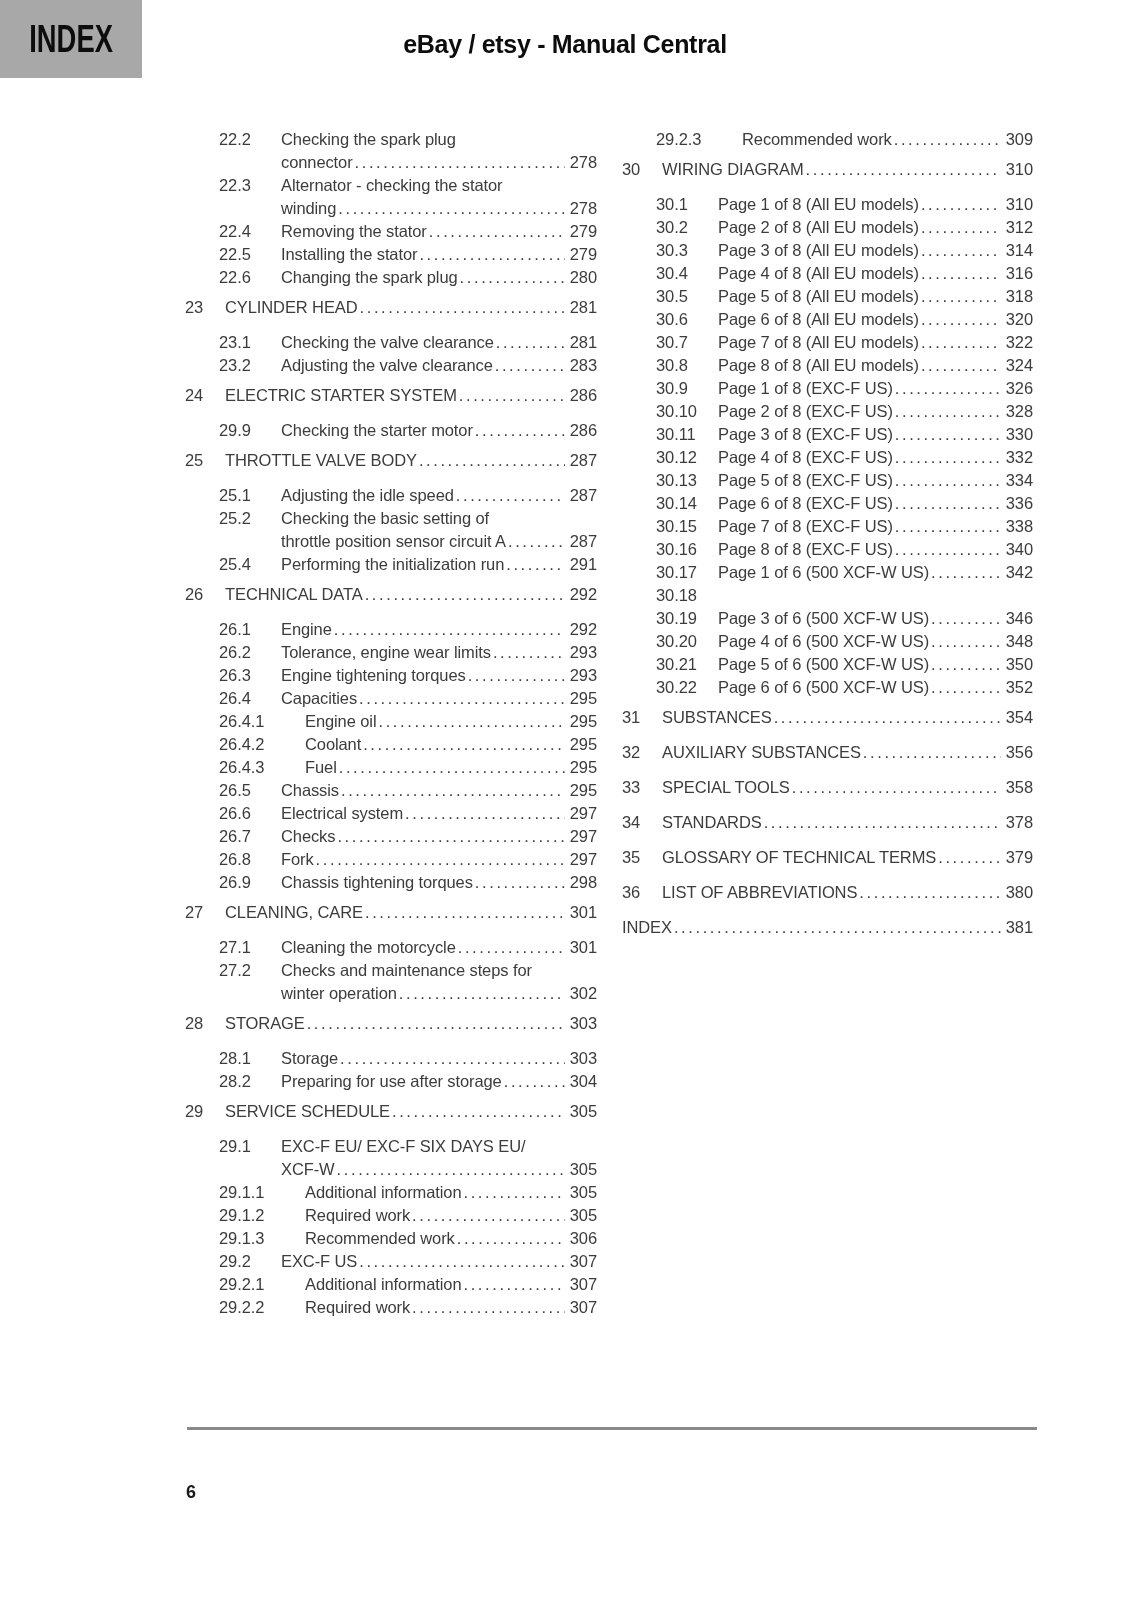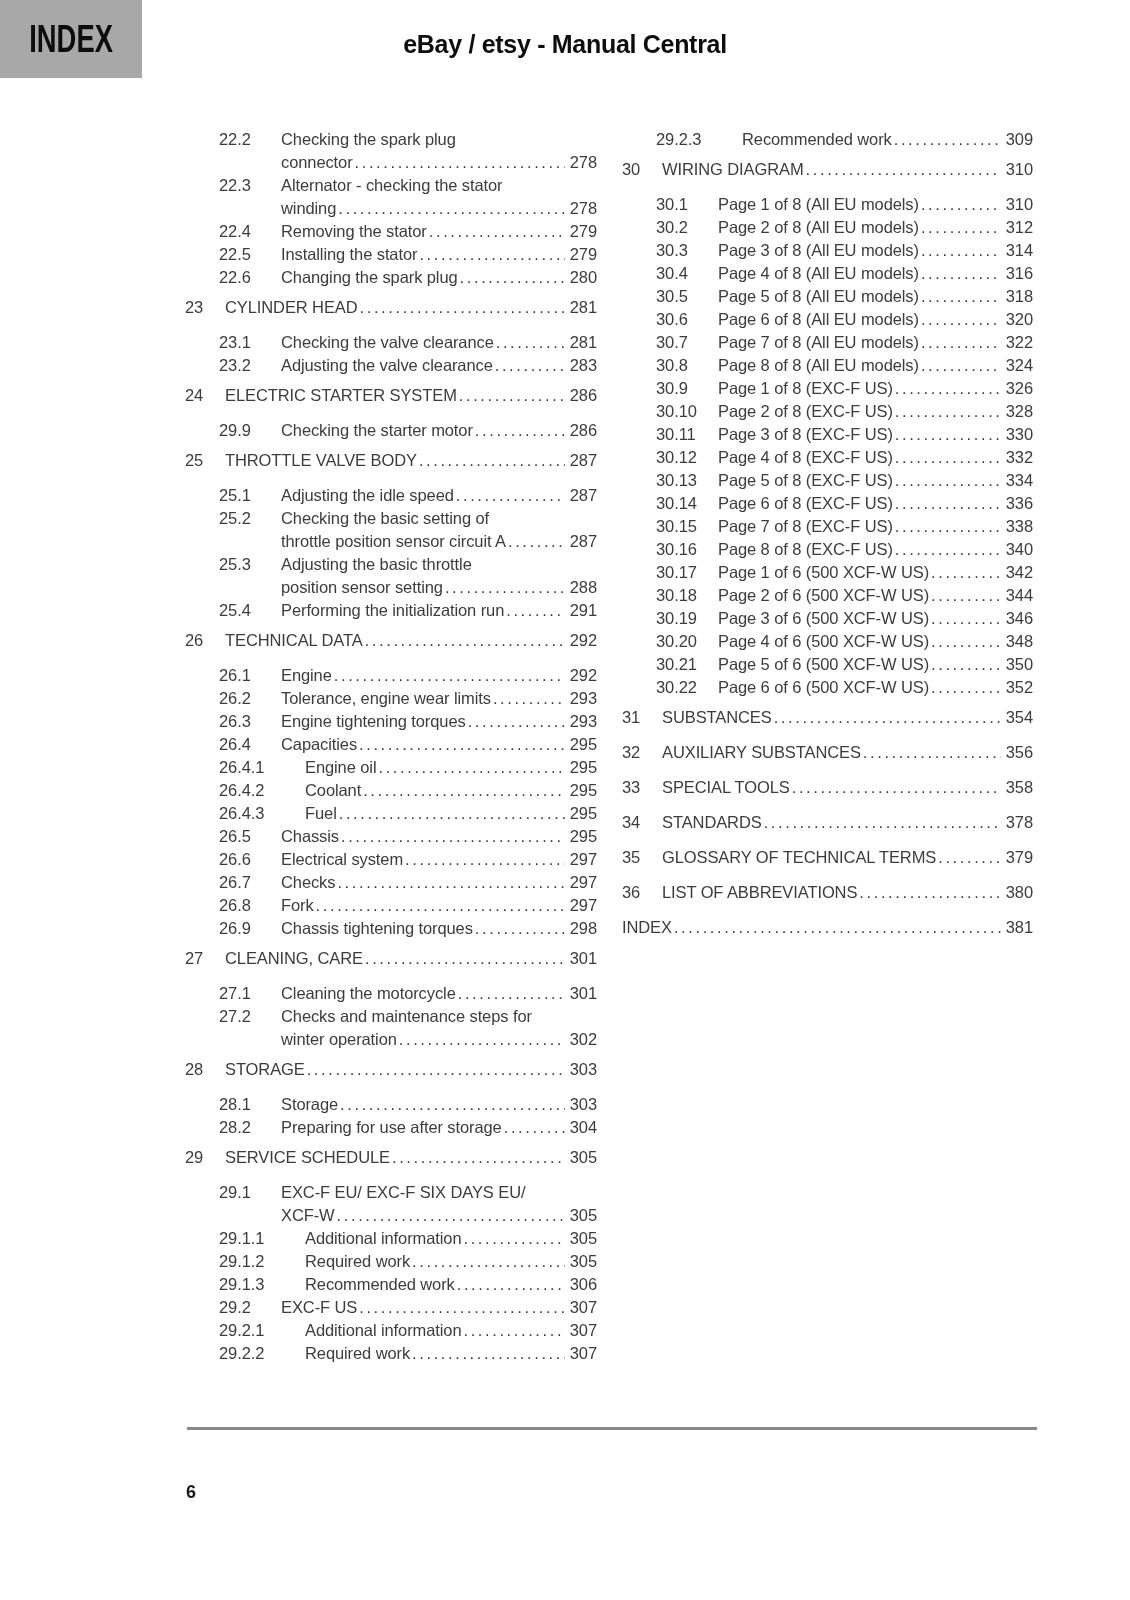--- a/index.html
+++ b/index.html
@@ -235,31 +235,20 @@
         <div class="body">
           <div class="line">Checking the basic setting of</div>
           <div class="line last">
             <span class="t">throttle position sensor circuit A</span>
             <span class="leader"></span>
             <span class="pg">287</span>
           </div>
         </div>
       </div>
       <div class="entry lvl2">
-        <span class="num">25.3</span>
-        <div class="body">
-          <div class="line">Adjusting the basic throttle</div>
-          <div class="line last">
-            <span class="t">position sensor setting</span>
-            <span class="leader"></span>
-            <span class="pg">288</span>
-          </div>
-        </div>
-      </div>
-      <div class="entry lvl2">
         <span class="num">25.4</span>
         <div class="body">
           <div class="line last">
             <span class="t">Performing the initialization run</span>
             <span class="leader"></span>
             <span class="pg">291</span>
           </div>
         </div>
       </div>
       <div class="entry lvl1">
@@ -721,27 +710,20 @@
         <div class="body">
           <div class="line last">
             <span class="t">Page 1 of 6 (500 XCF-W US)</span>
             <span class="leader"></span>
             <span class="pg">342</span>
           </div>
         </div>
       </div>
       <div class="entry lvl2">
         <span class="num">30.18</span>
-        <div class="body">
-          <div class="line last">
-            <span class="t">Page 2 of 6 (500 XCF-W US)</span>
-            <span class="leader"></span>
-            <span class="pg">344</span>
-          </div>
-        </div>
       </div>
       <div class="entry lvl2">
         <span class="num">30.19</span>
         <div class="body">
           <div class="line last">
             <span class="t">Page 3 of 6 (500 XCF-W US)</span>
             <span class="leader"></span>
             <span class="pg">346</span>
           </div>
         </div>

